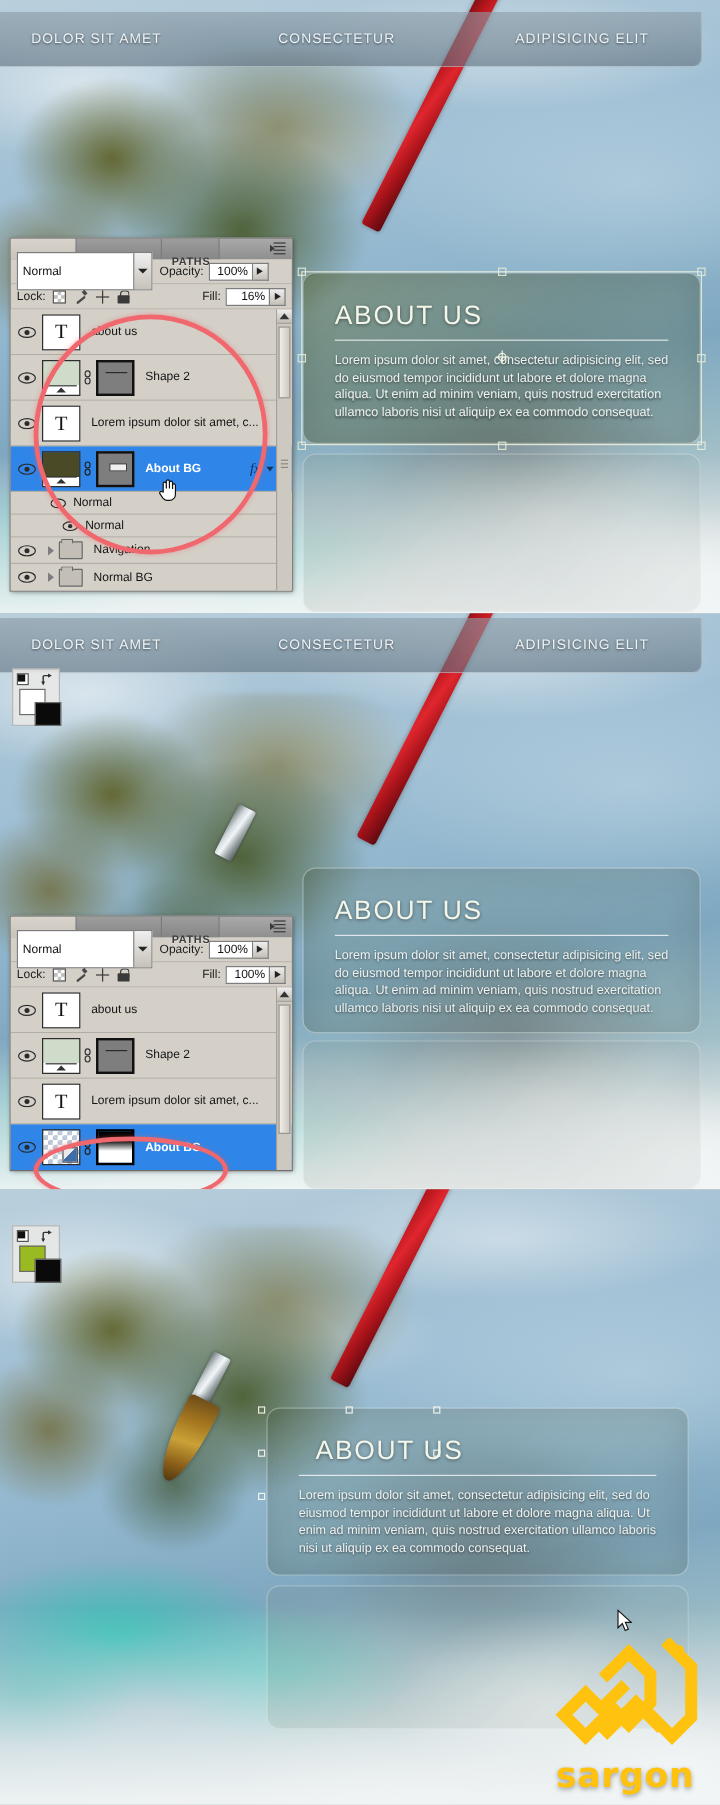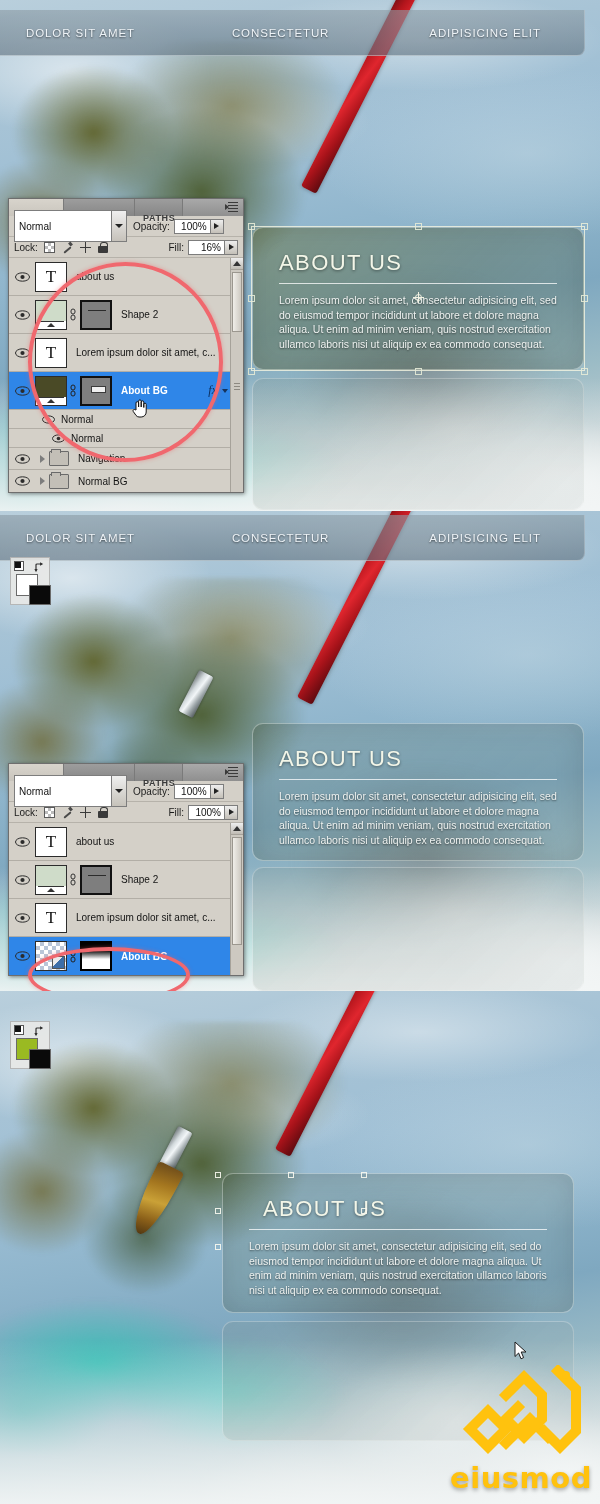--- a/index.html
+++ b/index.html
@@ -772,15 +772,15 @@
   <div class="logo" style="left:448px;top:374px;width:146px;height:126px;">
     <svg width="146" height="96" viewBox="0 0 146 96">
       <g fill="none" stroke="#ffc20e" stroke-width="10" stroke-linejoin="miter" stroke-linecap="square">
         <path d="M22 64 L40 46 L58 64 L40 82 Z"></path>
         <path d="M58 30 L76 12 L94 30 L94 54 L76 72 L58 54 L70 42"></path>
         <path d="M58 78 L82 54 L100 72"></path>
         <path d="M110 6 L128 24 L128 66 L112 82 L96 66"></path>
       </g>
       <circle cx="118" cy="10" r="4" fill="#ffc20e"></circle>
     </svg>
-    <div class="word" style="text-align:center;margin-top:-4px;">eiusmod</div>
+    <div class="word" style="text-align:center;margin-top:-4px;">sargon</div>
   </div>
 </div>
 
 </body></html>

